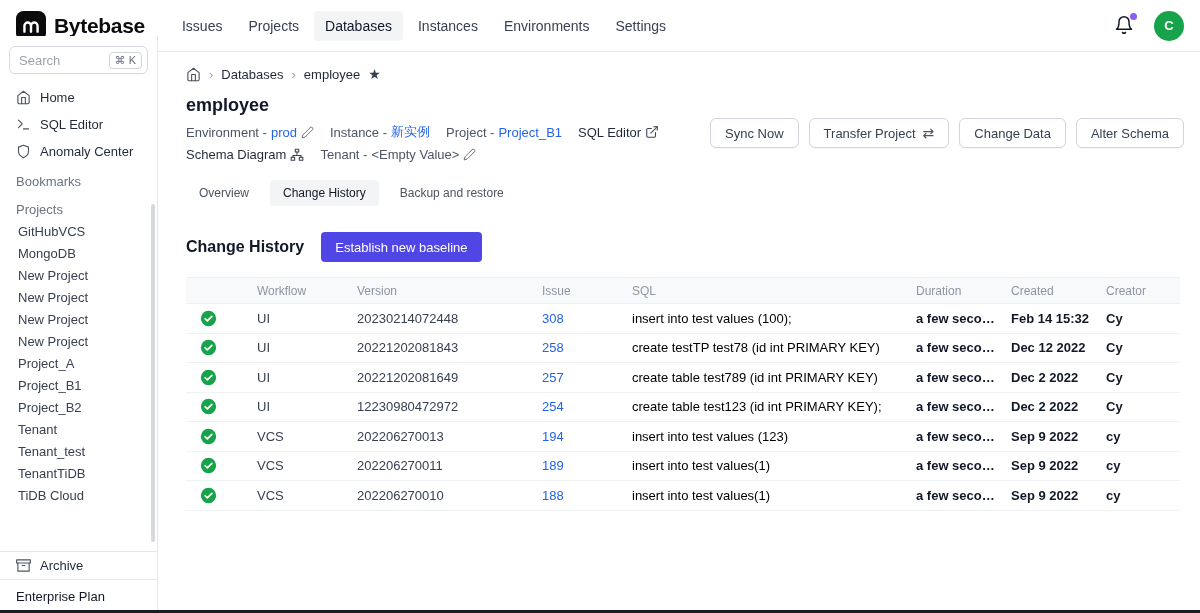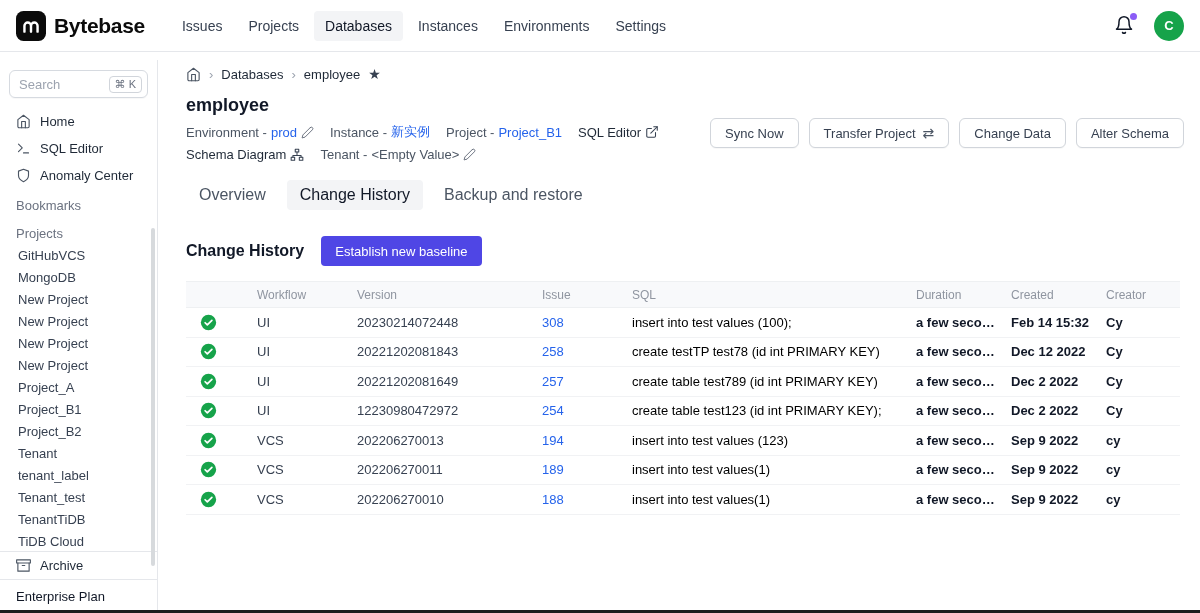--- a/index.html
+++ b/index.html
@@ -18,21 +18,21 @@
   .topnav-item.active { background:#f3f4f6; color:#111827; }
   .topnav-right { margin-left:auto; display:flex; align-items:center; gap:18px; }
   .bell-wrap { position:relative; width:22px; height:22px; cursor:pointer; }
   .bell-wrap svg { width:20px; height:20px; stroke:#111827; }
   .notif-dot { position:absolute; top:-2px; right:-1px; width:7px; height:7px;
     background:#8b5cf6; border-radius:50%; }
   .avatar { width:30px; height:30px; border-radius:50%; background:#16a34a; color:#fff;
     font-size:13px; font-weight:700; display:flex; align-items:center; justify-content:center; cursor:pointer; }
 
   
-  .sidebar { position:absolute; top:60px; left:0; bottom:0; width:158px;
+  .sidebar { position:absolute; top:36px; left:0; bottom:0; width:158px;
     border-right:1px solid #e5e7eb; background:#fff; display:flex; flex-direction:column; padding-top:10px; }
   .search-box { margin:0 9px 10px 9px; height:28px; border:1px solid #d6dae0; border-radius:6px;
     display:flex; align-items:center; padding:0 5px 0 9px; box-shadow:0 1px 1px rgba(0,0,0,0.03); cursor:text; }
   .search-box input { flex:1; min-width:0; border:none; outline:none; font-size:13px; color:#374151;
     font-family:inherit; background:transparent; }
   .search-box input::placeholder { color:#9ca3af; }
   .kbd { font-size:11px; color:#6b7280; border:1px solid #d1d5db; border-radius:4px;
     padding:1px 5px; background:#fff; white-space:nowrap; }
   .side-scroll { flex:1; overflow:hidden; }
   .side-nav-item { display:flex; align-items:center; gap:9px; padding:6px 16px; font-size:13px;
@@ -64,21 +64,21 @@
   .mini-icon { width:13px; height:13px; stroke:#6b7280; cursor:pointer; }
   .dark-icon  { width:14px; height:14px; stroke:#374151; }
 
   .header-actions { position:absolute; top:66px; right:16px; display:flex; gap:10px; }
   .btn { height:30px; display:flex; align-items:center; gap:7px; padding:8px 14px;
     border:1px solid #d1d5db; border-radius:6px; background:#fff; font-size:13px; color:#374151;
     font-family:inherit; cursor:pointer; box-shadow:0 1px 1px rgba(0,0,0,0.03); }
   .swap-glyph { font-size:14px; color:#4b5563; line-height:1; }
 
   .tabs { margin:18px 20px 0 20px; display:flex; gap:8px; }
-  .tab { padding:6px 13px; font-size:16px; color:#4b5563; border-radius:4px; cursor:pointer; }
+  .tab { padding:6px 13px; font-size:12px; color:#4b5563; border-radius:4px; cursor:pointer; }
   .tab.active { background:#f3f4f6; color:#111827; }
 
   .section-head { margin:26px 20px 15px 20px; display:flex; align-items:center; gap:17px; }
   .section-title { font-size:16px; font-weight:700; color:#111827; }
   .btn-primary { height:30px; padding:0 14px; border:none; border-radius:4px; background:#4f46e5;
     color:#fff; font-size:13px; font-family:inherit; cursor:pointer; }
 
   
   .htable { margin:0 20px; }
   .t-head, .t-row { display:grid;
@@ -177,21 +177,20 @@
           <div class="project-item">New Project</div>
 
           <div class="project-item">Project_A</div>
 
           <div class="project-item">Project_B1</div>
 
           <div class="project-item">Project_B2</div>
 
           <div class="project-item">Tenant</div>
 
-          <div class="project-item">tenant_label</div>
 
           <div class="project-item">Tenant_test</div>
 
           <div class="project-item">TenantTiDB</div>
 
 
           <div class="project-item">TiDB Cloud</div>
         </div>
     </div>
     <div class="side-bottom">

